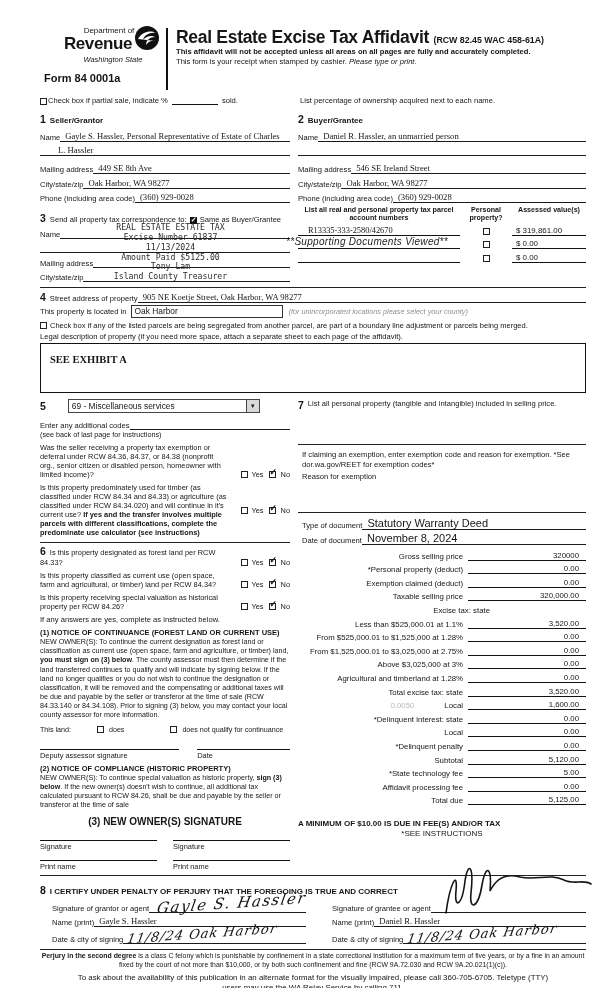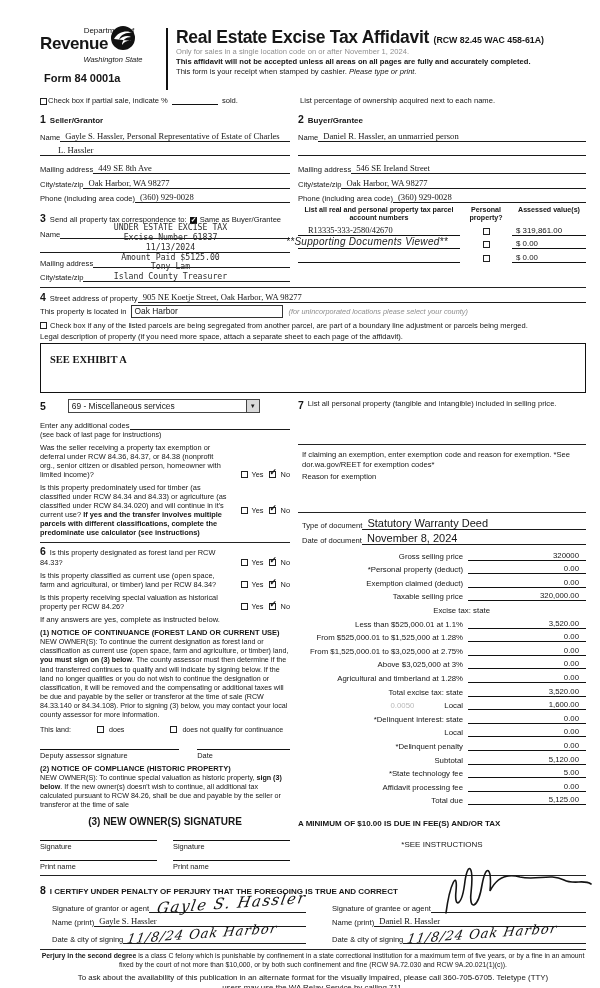--- a/index.html
+++ b/index.html
@@ -7,21 +7,21 @@
   .page{width:600px;height:988px;background:#fff;position:relative;overflow:hidden;
         font-family:"Liberation Sans",sans-serif;color:#161616;}
   .content{position:absolute;left:40px;top:26px;width:546px}
   .bold{font-weight:bold}
   .it{font-style:italic}
   .grey{color:#8f8f8f}
   
   .hdr{display:flex;align-items:flex-start}
   .logo-block{width:120px;text-align:center;flex:none}
   .dept-of{font-size:8px;margin-left:18px}
-  .rev-row{display:flex;align-items:center;justify-content:flex-start;margin-top:-2px}
+  .rev-row{display:flex;align-items:center;justify-content:flex-end;margin-top:-2px}
   .revenue{font-size:17px;font-weight:bold;letter-spacing:-0.4px}
   .wa-state{font-size:7.5px;font-style:italic;margin-left:26px}
   .form-no{font-size:11px;font-weight:bold;margin-top:8px;text-align:left;margin-left:4px}
   .hdr-bar{width:2px;background:#111;height:62px;margin:2px 8px 0 6px;flex:none}
   .title-block{flex:1;padding-top:2px}
   .title-line{line-height:1.05}
   .title{font-size:17.5px;font-weight:bold;letter-spacing:-0.3px}
   .title-suffix{font-size:8.8px;font-weight:bold}
   .note{font-size:7.6px;line-height:1.3}
   
@@ -75,21 +75,21 @@
   .siggrid{display:grid;grid-template-columns:1fr 1fr;column-gap:16px}
   .sigcell{border-top:1px solid #111;font-size:7.4px;padding-top:1px;margin-top:13px}
   
   .trow{display:flex;align-items:flex-end;justify-content:flex-end;height:13.6px;font-size:7.8px}
   .tl{text-align:right}
   .tv{width:118px;flex:none;border-bottom:1px solid #111;text-align:right;
       padding-right:7px;margin-left:5px}
   .pfx{color:#b8b8b8;margin-right:30px}
   .thdr{padding-right:96px}
   .minnote{text-align:left;font-size:8px;font-weight:bold;margin-top:14px}
-  .seeinstr{text-align:center;font-size:8px;margin-top:12px}
+  .seeinstr{text-align:center;font-size:8px;margin-top:1px}
   
   .sec8{border-top:1px solid #222;margin-top:4px;padding-top:4px}
   .certify{font-size:8px;font-weight:bold}
   .sgrid{display:grid;grid-template-columns:1fr 1fr;column-gap:26px;padding-left:12px}
   .hand{position:absolute;font-family:"DejaVu Serif",serif;font-style:italic;color:#111;
         white-space:nowrap;transform:rotate(-4deg) skewX(-14deg);pointer-events:none}
   .handsig{font-size:15px;top:-9px;left:8px;letter-spacing:1.5px}
   .handdate{font-size:13px;top:-8px;left:4px;letter-spacing:1px}
   .scribble{position:absolute;right:-10px;top:-54px;pointer-events:none}
   
@@ -116,21 +116,20 @@
       </div>
       <div class="wa-state">Washington State</div>
       <div class="form-no">Form 84 0001a</div>
     </div>
     <div class="hdr-bar"></div>
     <div class="title-block">
       <div class="title-line">
         <span class="title">Real Estate Excise Tax Affidavit</span>
         <span class="title-suffix">(RCW 82.45 WAC 458-61A)</span>
       </div>
-      <div class="note grey">Only for sales in a single location code on or after November 1, 2024.</div>
       <div class="note bold">This affidavit will not be accepted unless all areas on all pages are fully and accurately completed.</div>
       <div class="note"><span>This form is your receipt when stamped by cashier. </span><span class="it">Please type or print.</span></div>
     </div>
   </div>
 
   <div style="display:flex;margin-top:6px">
     <div style="width:258px;display:flex;align-items:flex-end;font-size:7.6px">
       <span class="cb"></span>
       <span style="margin-left:1px">Check box if partial sale, indicate %</span>
       <span style="width:46px;border-bottom:1px solid #111;margin:0 4px"></span>
@@ -183,21 +182,21 @@
             </div>
         <div class="frow">
               <span>Mailing address</span>
               <span class="u"></span>
             </div>
         <div class="frow">
               <span>City/state/zip</span>
               <span class="u"></span>
             </div>
         <div class="stamp">
-          <div>UNDER ESTATE EXCISE TAX</div>
+          <div>REAL ESTATE ESTATE TAX</div>
           <div>Excise Number 61837</div>
           <div>11/13/2024</div>
           <div>Amount Paid $5125.00</div>
           <div>Tony Lam</div>
           <div>Island County Treasurer</div>
         </div>
       </div>
     </div>
 
     <div>

